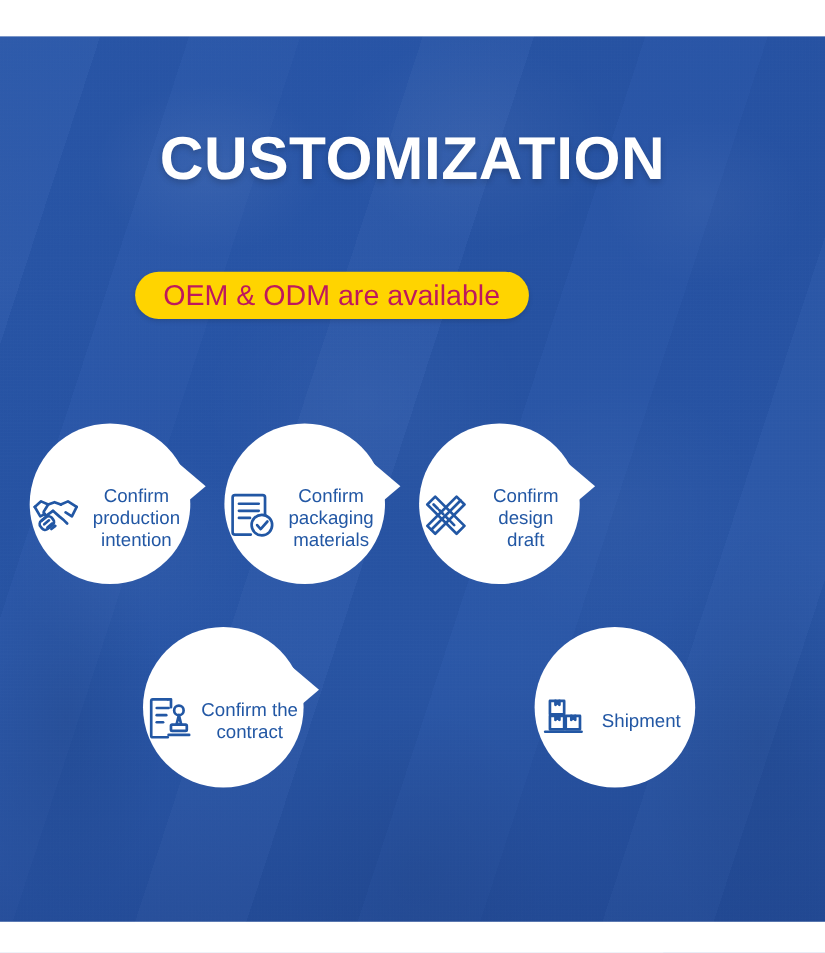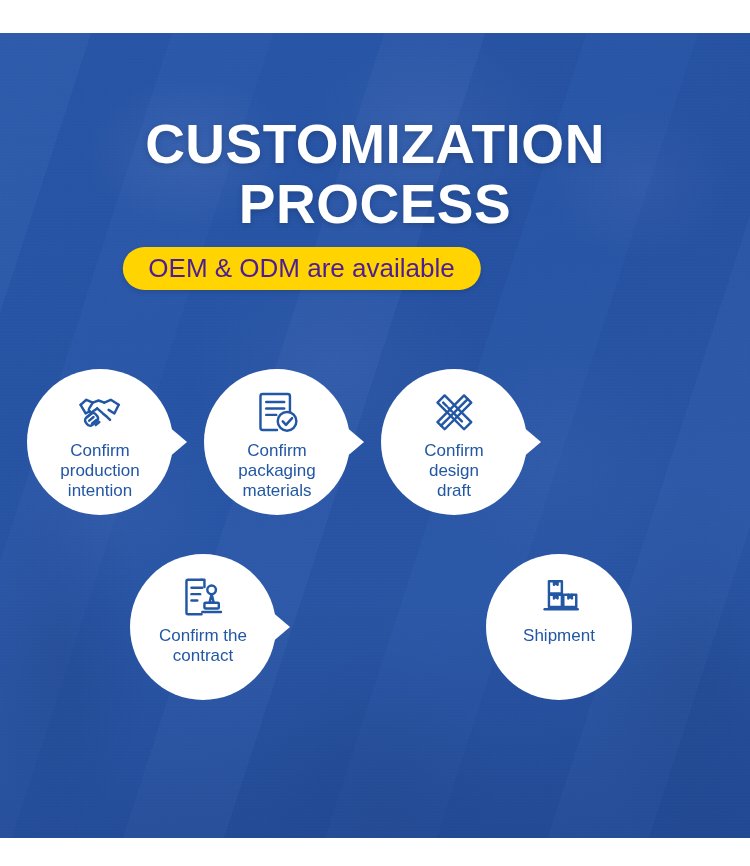--- a/index.html
+++ b/index.html
@@ -103,44 +103,44 @@
   
   .pill {
     position: absolute;
     left: 50%;
     top: 247px;
     transform: translateX(-50%);
     height: 43px;
     padding: 0 26px;
     border-radius: 22px;
     background: #FFD400;
-    color: #4c1d95;
+    color: #be185d;
     font-size: 26px;
     line-height: 43px;
     white-space: nowrap;
     text-align: center;
     box-shadow: 0 2px 5px rgba(0,0,0,0.13);
   }
 
   
   .step {
     position: absolute;
     width: 146px;
     height: 146px;
   }
   .bubble {
     position: absolute;
     left: 0;
-    top: 0;
+    top: 16px;
     width: 146px;
     height: 146px;
     border-radius: 50%;
     background: #ffffff;
     display: flex;
-    flex-direction: column;
+    flex-direction: row;
     align-items: center;
     justify-content: flex-start;
     padding-top: 20px;
   }
   
   .tail {
     position: absolute;
     left: 134px;
     top: 50%;
     margin-top: -22px;
@@ -183,21 +183,20 @@
 <div id="banner">
 
   <div class="bg-wrap">
     <div class="bg-photo"></div>
     <div class="bg-grain"></div>
     <div class="bg-tint"></div>
   </div>
 
   <div class="heading">
     <span class="line">CUSTOMIZATION</span>
-    <span class="line">PROCESS</span>
   </div>
 
   <div class="pill">OEM &amp; ODM are available</div>
 
   <div class="step" style="left:27px; top:369px;">
     <div class="tail"></div>
     <div class="bubble">
       <svg class="step-icon" viewBox="0 0 64 64" fill="none" stroke="#2257a4" stroke-width="3.4" stroke-linecap="round" stroke-linejoin="round">
         <path d="M5 22 L13 15 L22 19 L30 16 L38 19"></path>
         <path d="M38 19 L47 15 L58 22"></path>

